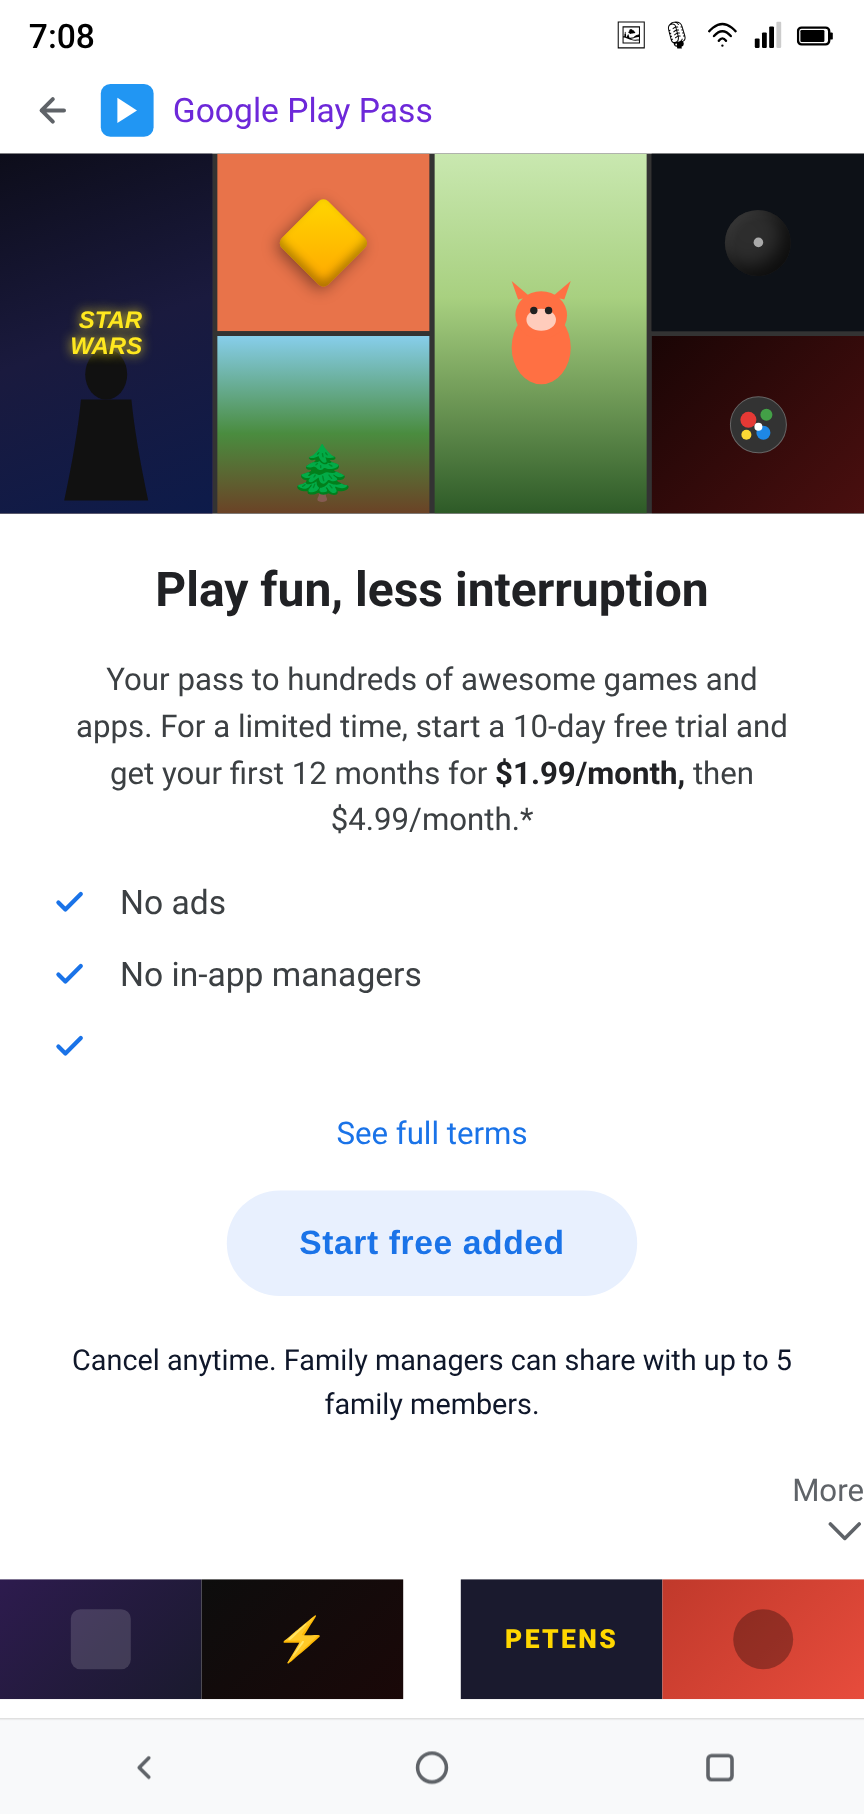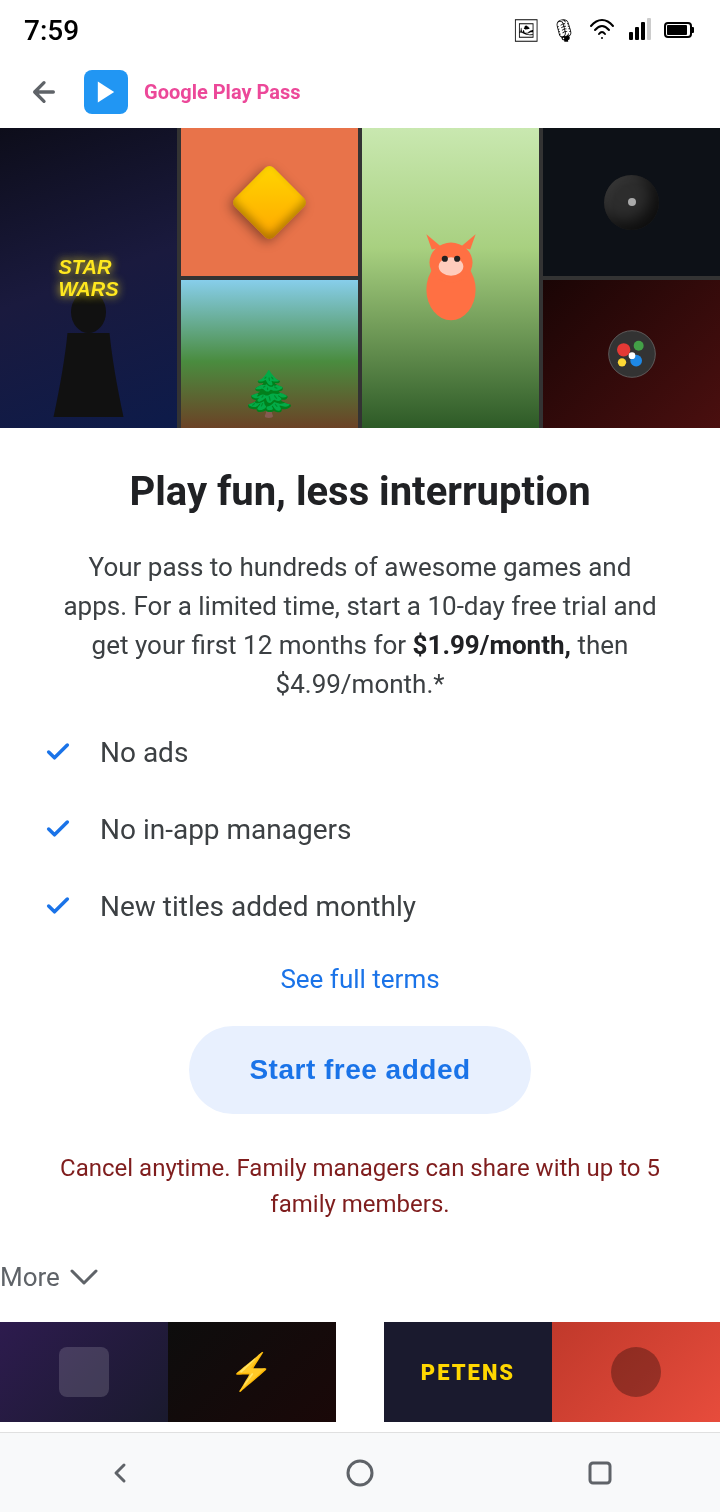--- a/index.html
+++ b/index.html
@@ -56,23 +56,23 @@
       border-radius: 8px;
       display: flex;
       align-items: center;
       justify-content: center;
       color: white;
       font-size: 22px;
       font-weight: bold;
       flex-shrink: 0;
     }
     .nav-title {
-      font-size: 20px;
-      font-weight: 700;
-      color: #ec4899;
+      font-size: 28px;
+      font-weight: 400;
+      color: #6d28d9;
       flex: 1;
     }
 
     
     .hero-collage {
       width: 720px;
       height: 300px;
       position: relative;
       overflow: hidden;
       display: grid;
@@ -190,21 +190,21 @@
     .description strong {
       font-weight: 700;
       color: #202124;
     }
 
     
     .features-list {
       margin: 0 40px 40px;
       display: flex;
       flex-direction: column;
-      gap: 41px;
+      gap: 24px;
     }
     .feature-item {
       display: flex;
       align-items: center;
       gap: 24px;
     }
     .check-icon {
       width: 36px;
       height: 36px;
       flex-shrink: 0;
@@ -247,32 +247,32 @@
       padding: 28px 60px;
       font-size: 28px;
       font-weight: 600;
       cursor: pointer;
       letter-spacing: 0.5px;
     }
 
     
     .cancel-text {
       font-size: 24px;
-      color: #7f1d1d;
+      color: #0f172a;
       text-align: center;
       line-height: 1.5;
       padding: 0 60px;
       margin-bottom: 40px;
     }
 
     
     .more-section {
       display: flex;
-      flex-direction: row;
-      align-items: center;
+      flex-direction: column;
+      align-items: flex-end;
       gap: 8px;
       padding-bottom: 30px;
     }
     .more-text {
       font-size: 26px;
       color: #5f6368;
     }
     .chevron-down {
       width: 32px;
       height: 20px;
@@ -320,21 +320,21 @@
       display: flex;
       align-items: center;
       justify-content: center;
       cursor: pointer;
     }
   </style>
 </head>
 <body>
 
 <div class="status-bar">
-  <span class="status-time">7:59</span>
+  <span class="status-time">7:08</span>
   <div class="status-icons">
     <span style="font-size:22px;">🖼</span>
     <span style="font-size:22px;">🎙</span>
     <svg width="28" height="24" viewBox="0 0 24 24" fill="none">
       <path d="M1 8s5-6 11-6 11 6 11 6M5 12s3.5-4 7-4 7 4 7 4M9 16s1.5-2 3-2 3 2 3 2M12 20h.01" stroke="#000" stroke-width="2" stroke-linecap="round"></path>
     </svg>
     <svg width="28" height="24" viewBox="0 0 24 24" fill="none">
       <rect x="1" y="14" width="4" height="8" rx="1" fill="#000"></rect>
       <rect x="7" y="9" width="4" height="13" rx="1" fill="#000"></rect>
       <rect x="13" y="4" width="4" height="18" rx="1" fill="#000"></rect>
@@ -360,21 +360,21 @@
     </svg>
   </div>
   <span class="nav-title">Google Play Pass</span>
 </div>
 
 <div class="hero-collage">
 
   <div class="collage-item collage-item-1">
     <div style="position:absolute;top:0;left:0;right:0;bottom:0;background:linear-gradient(160deg,#0d0d1a,#1a1a3e,#0d1b4a);">
     </div>
-    <div style="position:relative;z-index:2;text-align:left;">
+    <div style="position:relative;z-index:2;text-align:right;">
       <div style="color:#FFE81F;font-size:20px;font-weight:900;font-style:italic;font-family:Arial Black,sans-serif;text-shadow:0 0 10px #FFE81F;line-height:1.1;">
         STAR<br>WARS
       </div>
     </div>
     <div style="position:absolute;bottom:0;left:0;right:0;z-index:1;">
       
       <svg viewBox="0 0 180 200" width="100%" height="140">
         <ellipse cx="90" cy="40" rx="25" ry="30" fill="#111"></ellipse>
         <path d="M60 70 Q55 120 40 190 L140 190 Q125 120 120 70 Z" fill="#111"></path>
       </svg>
@@ -460,21 +460,20 @@
     </div>
     <span class="feature-text">No in-app managers</span>
   </div>
 
   <div class="feature-item">
     <div class="check-icon">
       <svg class="check-svg" viewBox="0 0 24 24" fill="none" stroke="#1a73e8" stroke-width="3" stroke-linecap="round" stroke-linejoin="round">
         <polyline points="20 6 9 17 4 12"></polyline>
       </svg>
     </div>
-    <span class="feature-text">New titles added monthly</span>
   </div>
 </div>
 
 <div class="see-terms">
   <a class="terms-link">See full terms</a>
 </div>
 
 <div class="cta-container">
   <button class="cta-button">Start free added</button>
 </div>

